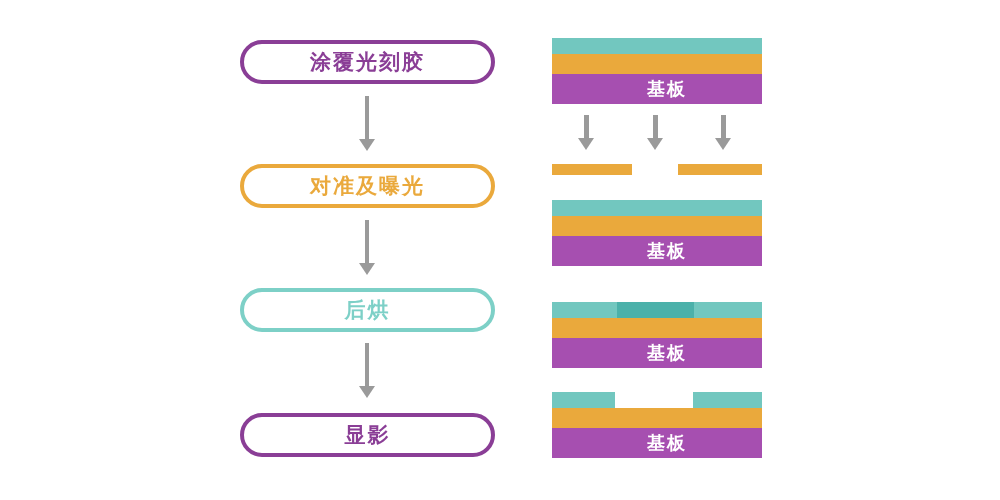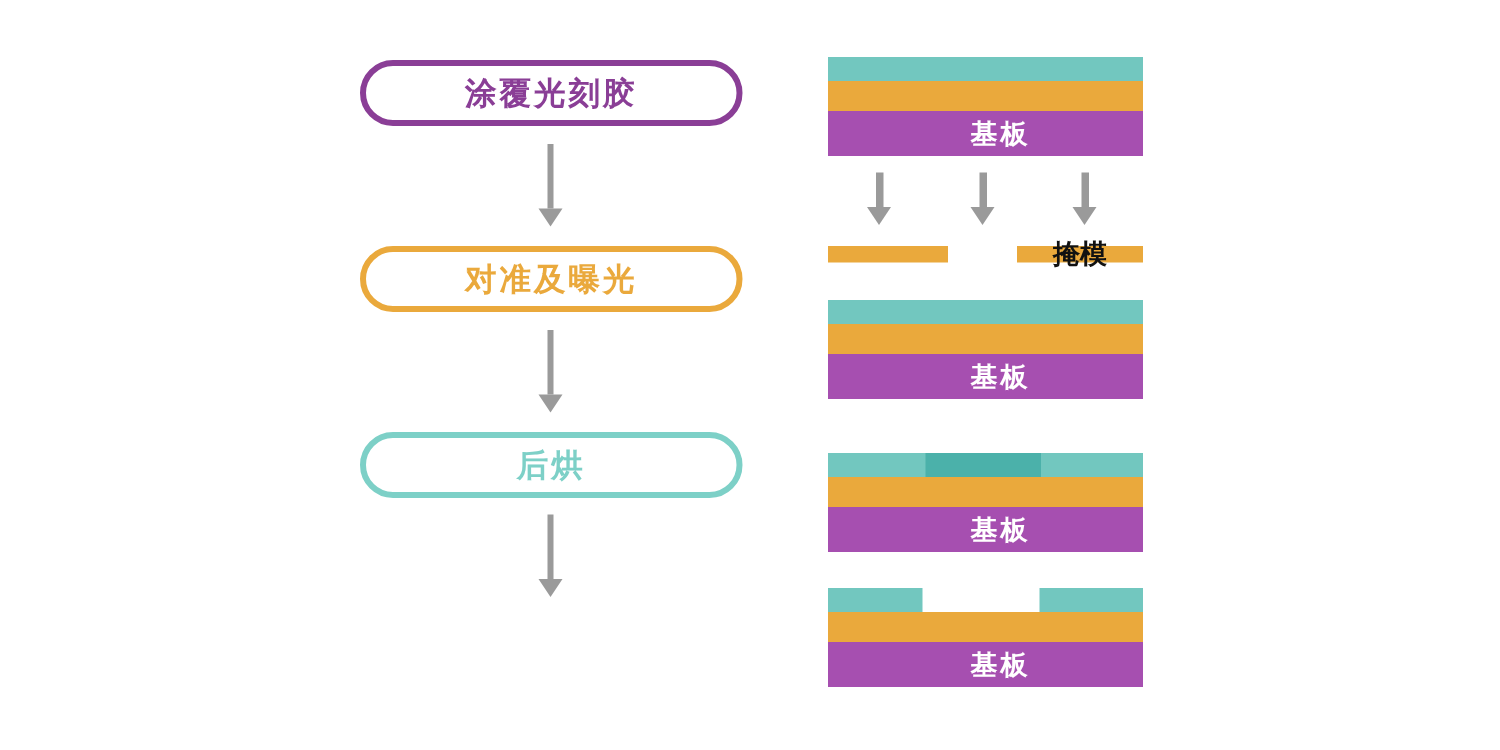--- a/index.html
+++ b/index.html
@@ -69,20 +69,23 @@
 
   <div class="flow-step teal" style="top:288px">
     <span>后烘</span>
   </div>
 
   <div class="arrow flow-arrow" style="left:359px; top:343px">
     <div class="shaft"></div>
     <div class="head"></div>
   </div>
 
+  <div class="flow-step purple" style="top:413px">
+    <span>显影</span>
+  </div>
 
   <div class="stack" style="top:38px">
     <div class="layer resist"></div>
     <div class="layer oxide"></div>
     <div class="layer substrate">
       <span>基板</span>
     </div>
   </div>
 
   <div class="arrow expose-arrow" style="left:578px; top:115px">
@@ -93,21 +96,20 @@
     <div class="shaft"></div>
     <div class="head"></div>
   </div>
   <div class="arrow expose-arrow" style="left:715px; top:115px">
     <div class="shaft"></div>
     <div class="head"></div>
   </div>
 
   <div class="mask-bar left"></div>
   <div class="mask-bar right"></div>
-  <div class="mask-label">掩模</div>
 
   <div class="stack" style="top:200px">
     <div class="layer resist"></div>
     <div class="layer oxide"></div>
     <div class="layer substrate">
       <span>基板</span>
     </div>
   </div>
 
   <div class="stack" style="top:302px">

